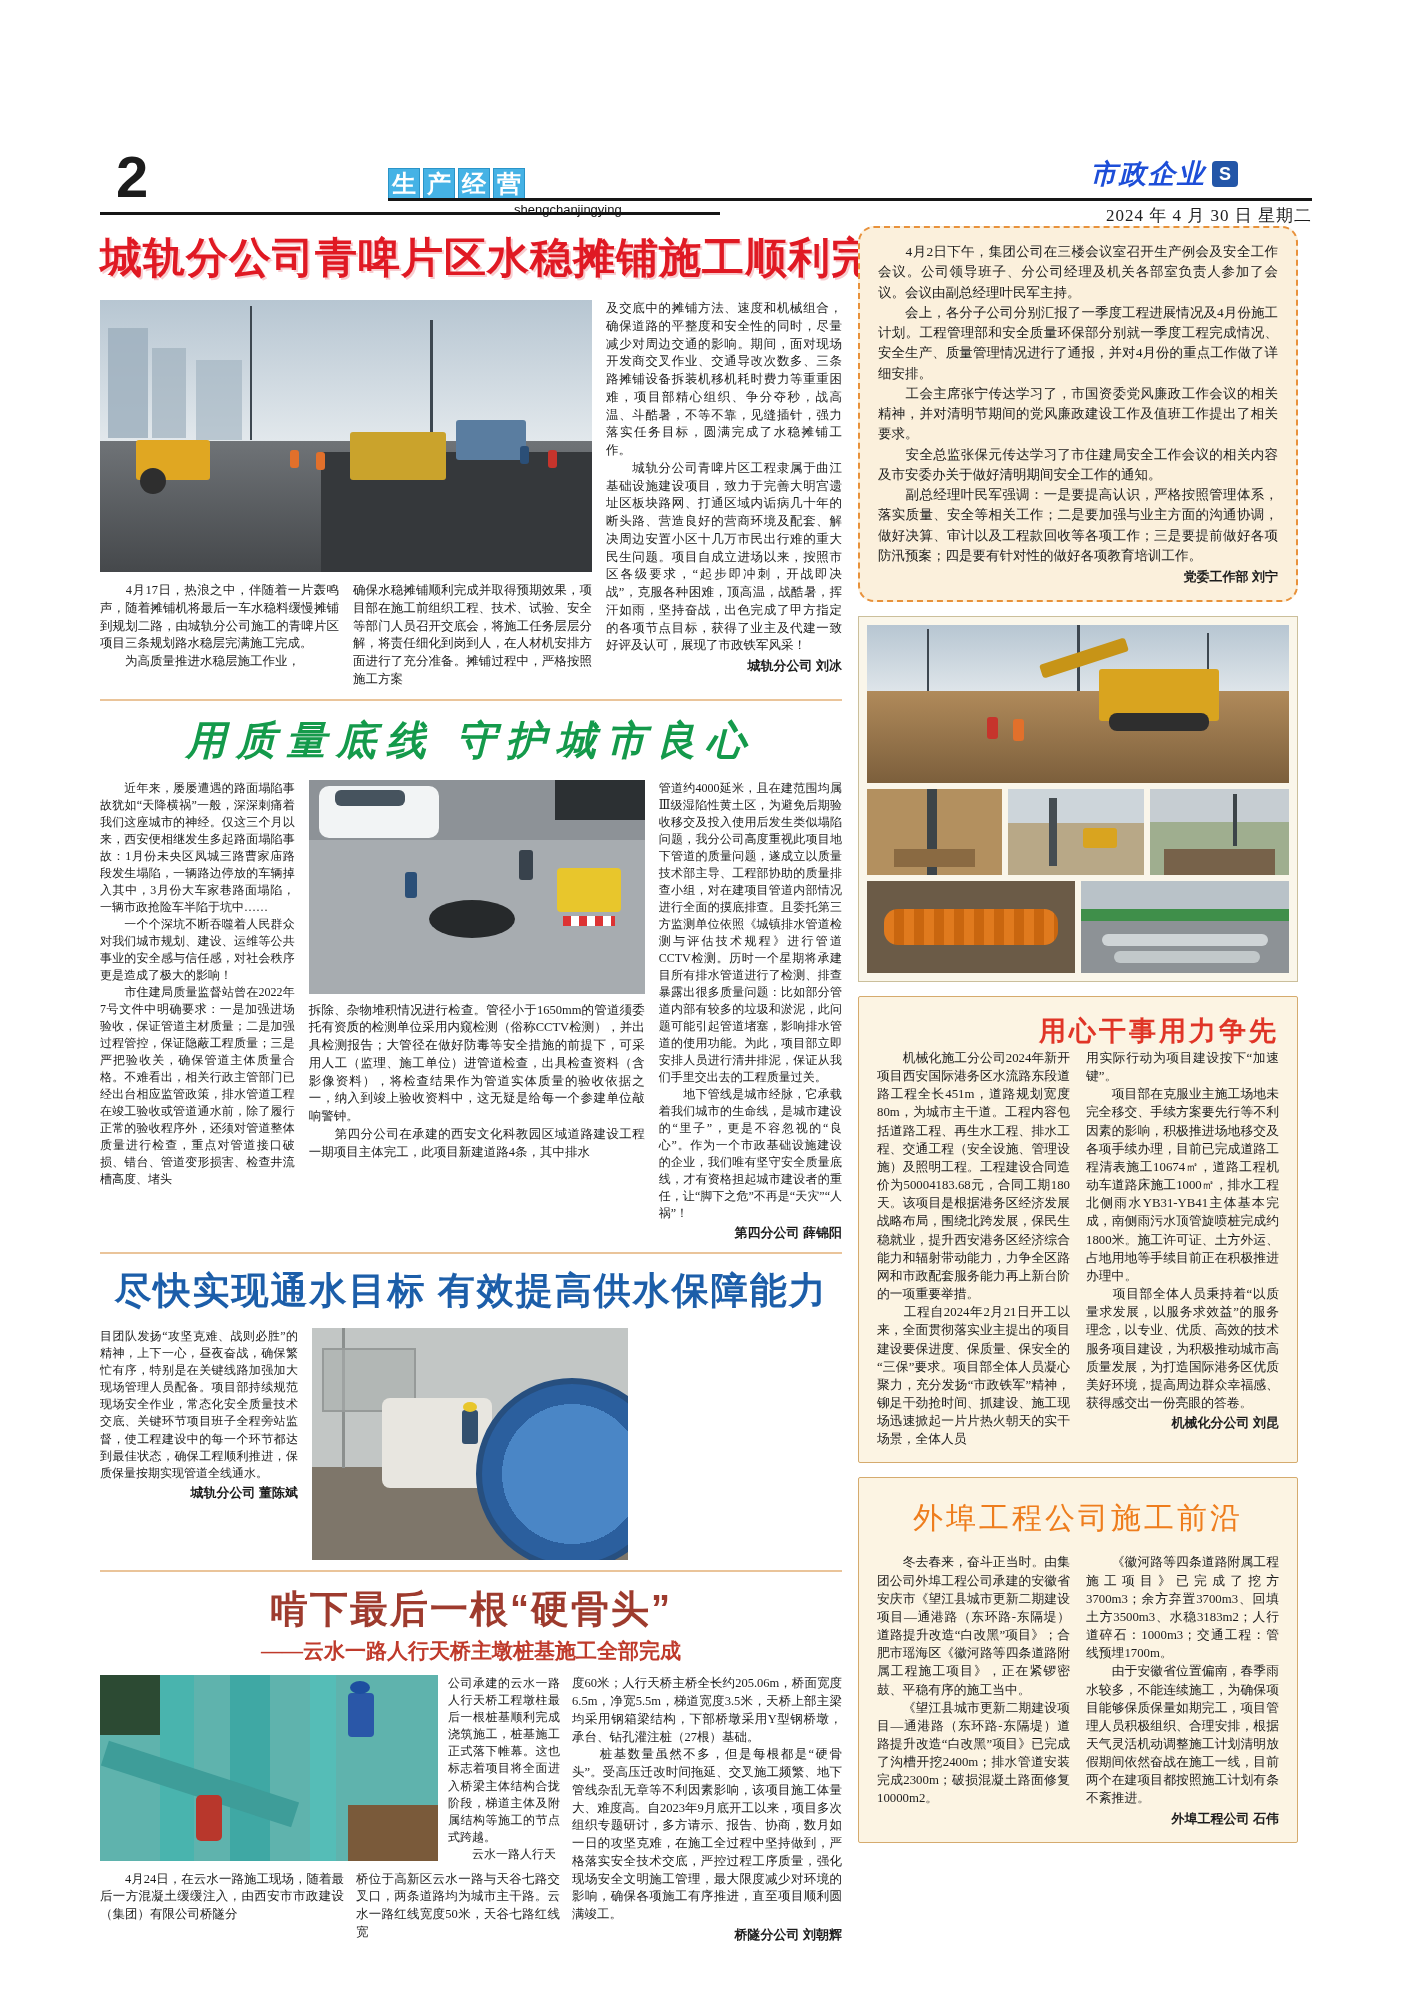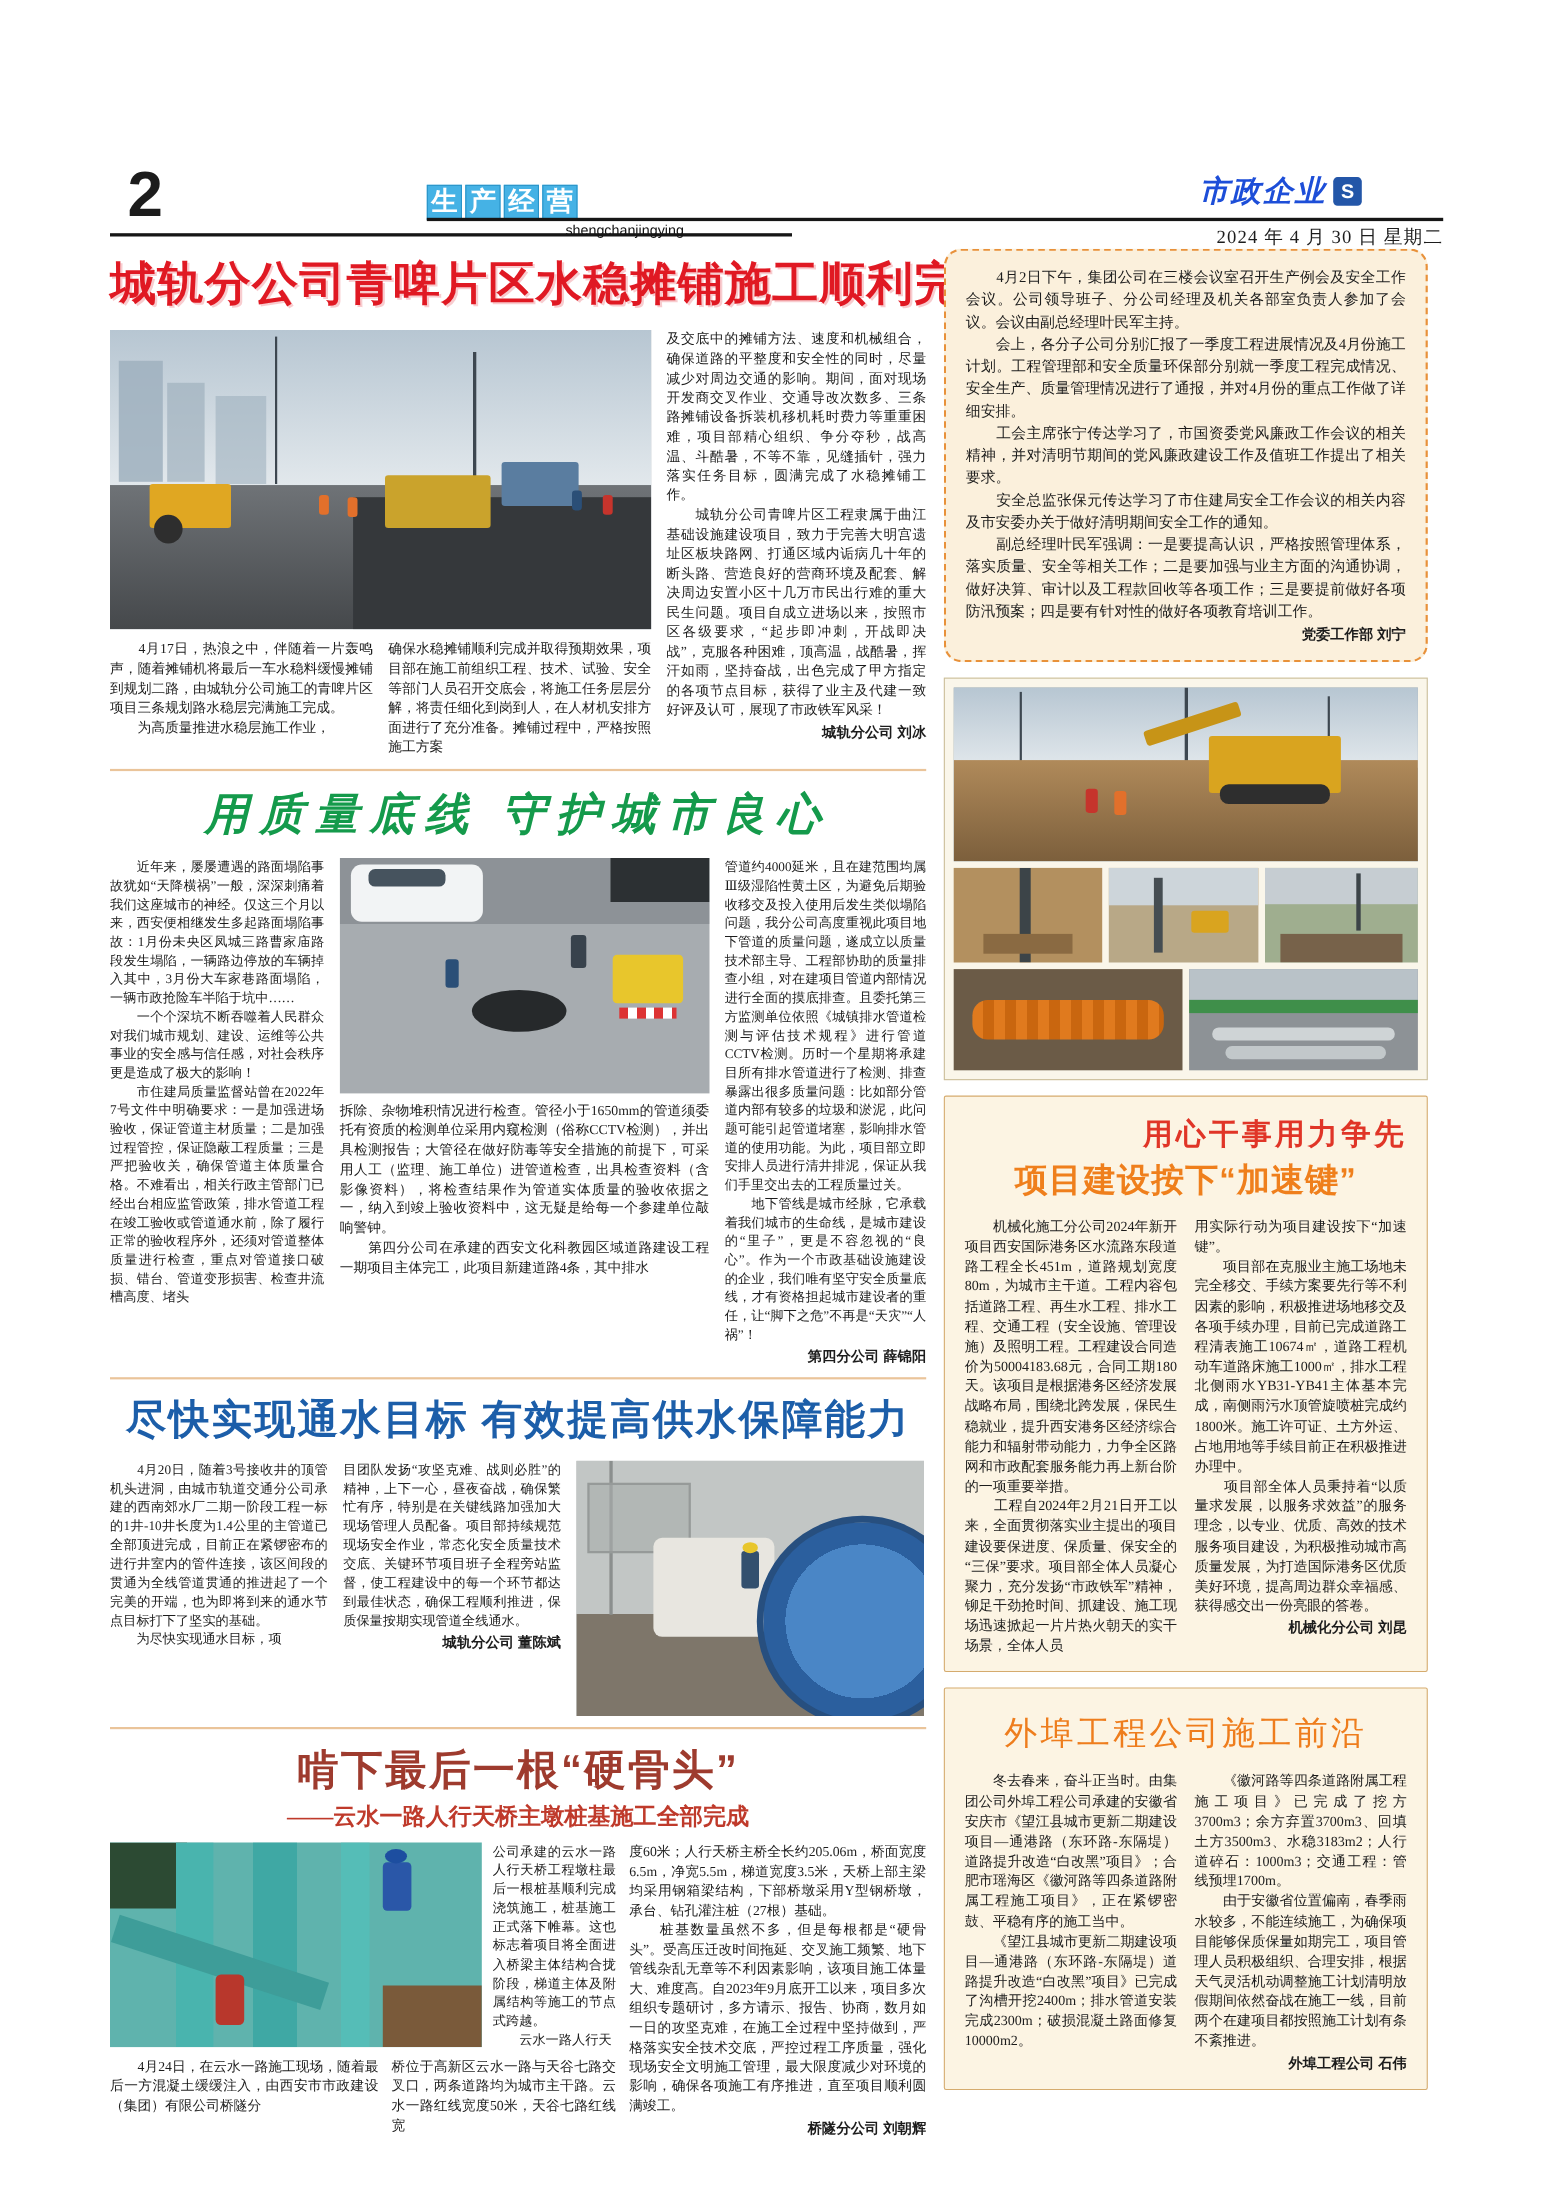--- a/index.html
+++ b/index.html
@@ -207,22 +207,20 @@
               <div class="sig">第四分公司 薛锦阳</div>
             </div>
           </div>
         </div>
 
         <hr class="rule">
 
         <div>
           <div class="a5-title">尽快实现通水目标 有效提高供水保障能力</div>
           <div class="a5-body">
-            <div class="a5-c1 body-text" style="font-size:12px;">　　4月20日，随着3号接收井的顶管机头进洞，由城市轨道交通分公司承建的西南郊水厂二期一阶段工程一标的1井-10井长度为1.4公里的主管道已全部顶进完成，目前正在紧锣密布的进行井室内的管件连接，该区间段的贯通为全线管道贯通的推进起了一个完美的开端，也为即将到来的通水节点目标打下了坚实的基础。
-　　为尽快实现通水目标，项</div>
             <div class="a5-c2">
               <div class="body-text" style="font-size:12px;">目团队发扬“攻坚克难、战则必胜”的精神，上下一心，昼夜奋战，确保繁忙有序，特别是在关键线路加强加大现场管理人员配备。项目部持续规范现场安全作业，常态化安全质量技术交底、关键环节项目班子全程旁站监督，使工程建设中的每一个环节都达到最佳状态，确保工程顺利推进，保质保量按期实现管道全线通水。</div>
               <div class="sig">城轨分公司 董陈斌</div>
             </div>
             <div class="photo" style="width:316px;height:232px;background:#b6bab9;">
               <div style="left:0;top:0;width:100%;height:100%;background:linear-gradient(#c2c6c5 0 60%,#7e766a 60% 100%);"></div>
               <div style="left:30px;top:0;width:3px;height:140px;background:#8b8f8e;"></div>
               <div style="left:10px;top:20px;width:90px;height:60px;background:#a9adaca0;border:2px solid #969a99;"></div>
               <div style="left:70px;top:70px;width:110px;height:90px;background:#e8e6e0;border-radius:8px;"></div>
               <div style="right:-40px;top:50px;width:180px;height:180px;border-radius:50%;background:radial-gradient(circle,#4a86c6 0 55%,#2b5f9e 55% 75%,#1e4a80 75%);border:6px solid #274f7f;"></div>
@@ -316,21 +314,20 @@
               <div style="left:0;top:0;right:0;height:30%;background:#b9c2c8;"></div>
               <div style="left:0;top:30%;right:0;height:14%;background:#3f8f4a;"></div>
               <div style="left:10%;top:58%;width:80%;height:12px;border-radius:6px;background:#cfd4d6;"></div>
               <div style="left:16%;top:76%;width:70%;height:12px;border-radius:6px;background:#c2c8ca;"></div>
             </div>
           </div>
         </div>
 
         <div class="box box-plain">
           <div class="a4-title1">用心干事用力争先</div>
-          <div class="a4-title2">项目建设按下“加速键”</div>
           <div class="two-col">
             <div class="body-text" style="font-size:12.8px;">　　机械化施工分公司2024年新开项目西安国际港务区水流路东段道路工程全长451m，道路规划宽度80m，为城市主干道。工程内容包括道路工程、再生水工程、排水工程、交通工程（安全设施、管理设施）及照明工程。工程建设合同造价为50004183.68元，合同工期180天。该项目是根据港务区经济发展战略布局，围绕北跨发展，保民生稳就业，提升西安港务区经济综合能力和辐射带动能力，力争全区路网和市政配套服务能力再上新台阶的一项重要举措。
 　　工程自2024年2月21日开工以来，全面贯彻落实业主提出的项目建设要保进度、保质量、保安全的“三保”要求。项目部全体人员凝心聚力，充分发扬“市政铁军”精神，铆足干劲抢时间、抓建设、施工现场迅速掀起一片片热火朝天的实干场景，全体人员</div>
             <div>
               <div class="body-text" style="font-size:12.8px;">用实际行动为项目建设按下“加速键”。
 　　项目部在克服业主施工场地未完全移交、手续方案要先行等不利因素的影响，积极推进场地移交及各项手续办理，目前已完成道路工程清表施工10674㎡，道路工程机动车道路床施工1000㎡，排水工程北侧雨水YB31-YB41主体基本完成，南侧雨污水顶管旋喷桩完成约1800米。施工许可证、土方外运、占地用地等手续目前正在积极推进办理中。
 　　项目部全体人员秉持着“以质量求发展，以服务求效益”的服务理念，以专业、优质、高效的技术服务项目建设，为积极推动城市高质量发展，为打造国际港务区优质美好环境，提高周边群众幸福感、获得感交出一份亮眼的答卷。</div>
               <div class="sig">机械化分公司 刘昆</div>
             </div>
           </div>

